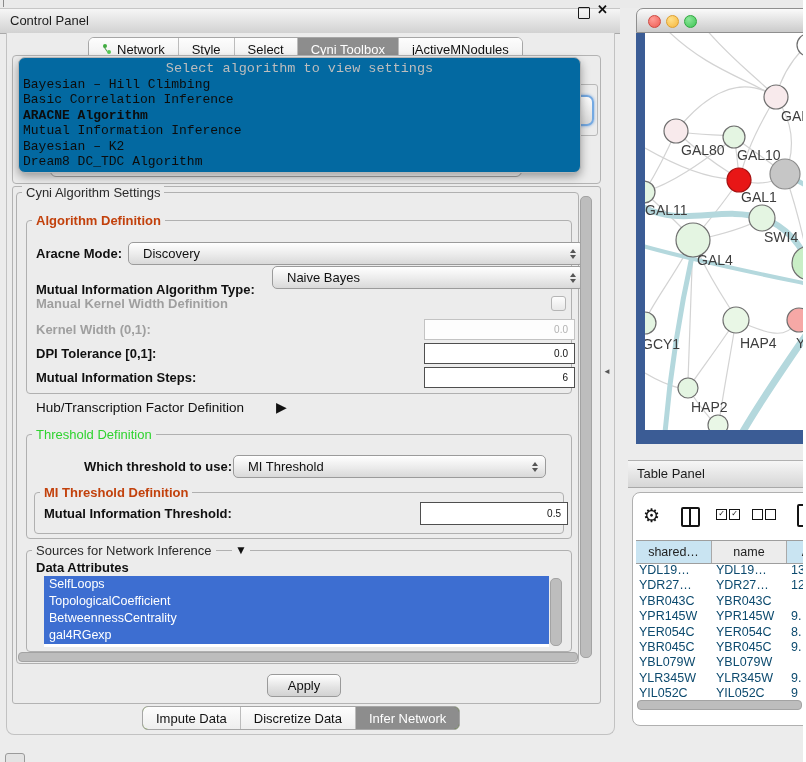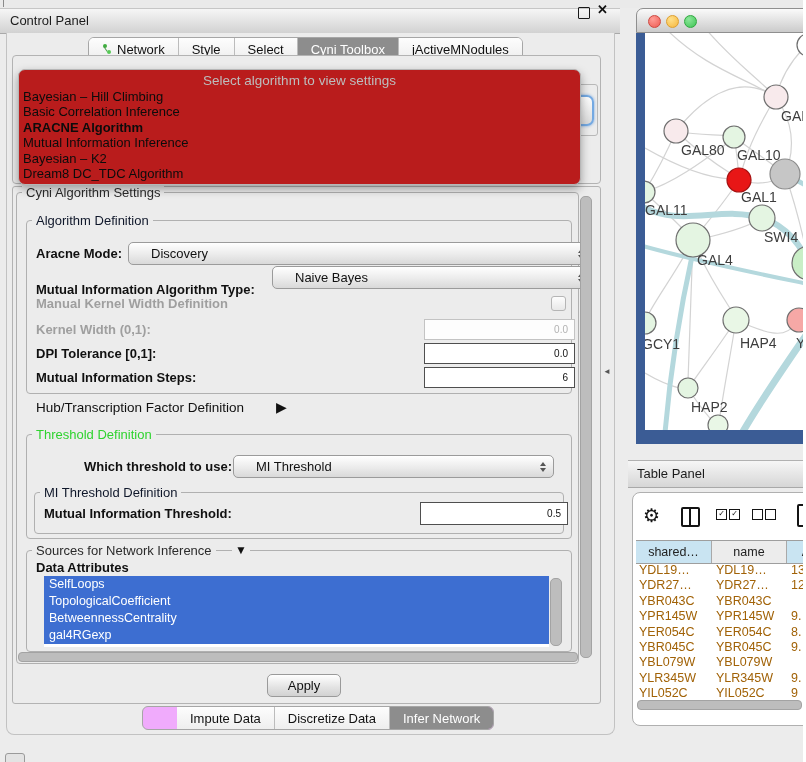--- a/index.html
+++ b/index.html
@@ -28,53 +28,53 @@
   .net-icon span{position:absolute;left:3px;top:3px;width:1px;height:6px;background:#4c9a4c;transform:rotate(-35deg);}
 
   
   .frag-panel1{position:absolute;left:12px;top:55px;width:587px;height:127px;border:1px solid #b3b3b3;border-radius:4px;background:#ececec;}
   .frag-groupline{position:absolute;left:556px;top:84px;width:40px;height:50px;border:1px solid #b8b8b8;border-radius:3px;}
   .frag-combo-blue{position:absolute;left:564px;top:95px;width:26px;height:27px;border:2px solid #74a9e2;border-radius:7px;background:linear-gradient(#fdfdfd,#dadada);box-shadow:0 0 3px rgba(90,150,220,.8);}
   .frag-combo-bottom{position:absolute;left:50px;top:148px;width:470px;height:27px;border:1px solid #a5a5a5;border-radius:6px;background:#fbfbfb;overflow:hidden;}
   .frag-combo-bottom span{position:absolute;left:12px;top:5px;font-size:13px;color:#a8a8a8;}
 
   
-  .dropdown{position:absolute;left:18px;top:69px;width:561px;height:112px;background:#b91c1c;border:1px solid #b6b6b6;border-radius:7px;
-    box-shadow:0 4px 10px rgba(0,0,0,.35);z-index:50;padding-top:2px;}
+  .dropdown{position:absolute;left:18px;top:57px;width:561px;height:112px;background:#0369a1;border:1px solid #b6b6b6;border-radius:7px;
+    box-shadow:0 4px 10px rgba(0,0,0,.35);z-index:50;padding-top:2px;font-family:Liberation Mono, monospace;}
   .dd-placeholder{text-align:center;font-size:13.5px;color:#bdbdbd;height:17px;line-height:17px;}
   .dd-item{font-size:13px;color:#0c0c0c;height:15.4px;line-height:15.4px;padding-left:4px;white-space:nowrap;}
   .dd-item.selected{font-weight:bold;}
 
   
   .subpanel2{position:absolute;left:12px;top:186px;width:587px;height:516px;border:1px solid #b3b3b3;border-radius:3px;}
   .group{position:absolute;border:1px solid #b0b0b0;border-radius:4px;}
   .gtitle{position:absolute;font-size:13px;background:#ececec;padding:0 4px;white-space:nowrap;z-index:2;}
   .t-black{color:#2b2b2b;}
-  .t-blue{color:#0f172a;}
+  .t-blue{color:#c2410c;font-weight:bold;}
   .t-green{color:#2fd32f;}
   .lbl{position:absolute;font-size:13px;font-weight:bold;color:#101010;white-space:nowrap;}
   .lbl.plain{font-weight:normal;}
   .lbl.dis{color:#9f9f9f;}
   .combo{position:absolute;display:flex;align-items:center;background:linear-gradient(#ffffff,#ebebeb 55%,#d9d9d9);
-    border:1px solid #9b9b9b;border-radius:5px;font-size:13px;color:#111;padding-left:22px;}
+    border:1px solid #9b9b9b;border-radius:5px;font-size:13px;color:#111;padding-left:14px;}
   .stepper{margin-left:auto;margin-right:7px;display:flex;flex-direction:column;align-items:center;gap:2px;}
   .tri-up{width:0;height:0;border-left:3.5px solid transparent;border-right:3.5px solid transparent;border-bottom:4.5px solid #555;}
   .tri-dn{width:0;height:0;border-left:3.5px solid transparent;border-right:3.5px solid transparent;border-top:4.5px solid #555;}
   .nfield{position:absolute;background:#fff;border:1px solid #4f4f4f;font-size:10px;color:#111;
     display:flex;align-items:center;justify-content:flex-end;padding-right:6px;}
   .nfield.dis{border:1px solid #c3c3c3;color:#b2b2b2;background:#fdfdfd;}
   .checkbox{position:absolute;width:13px;height:13px;border:1px solid #b5b5b5;border-radius:3px;background:linear-gradient(#fdfdfd,#e8e8e8);}
   .arrow-glyph{font-size:12px;color:#111;}
   .attr-list{position:absolute;left:44px;top:576px;width:505px;height:71px;overflow:hidden;background:#fff;}
   .attr-item{height:17px;line-height:17px;padding-left:5px;font-size:12.5px;color:#fff;background:#3d6ed1;white-space:nowrap;}
   .vscroll{position:absolute;width:10px;border-radius:5px;background:#bdbdbd;border:1px solid #a3a3a3;}
   .hscroll{position:absolute;height:8px;border-radius:4px;background:#bdbdbd;border:1px solid #a3a3a3;}
   .apply-btn{position:absolute;left:267px;top:674px;width:72px;height:21px;border:1px solid #9a9a9a;border-radius:5px;
     background:linear-gradient(#ffffff,#e2e2e2 60%,#d2d2d2);font-size:13px;color:#111;display:flex;align-items:center;justify-content:center;}
-  .bottom-tabbar{position:absolute;top:706px;left:142px;display:flex;height:22px;border:1px solid #a6a6a6;border-radius:6px;overflow:hidden;background:#f0abfc;padding-left:34px;}
+  .bottom-tabbar{position:absolute;top:706px;left:142px;display:flex;height:22px;border:1px solid #a6a6a6;border-radius:6px;overflow:hidden;background:#4d7c0f;}
   .mini-icon{position:absolute;left:5px;top:753px;width:18px;height:12px;border:1.5px solid #9a9a9a;border-radius:3px;background:#e3e3e3;}
   .splitter{position:absolute;left:603px;top:367px;font-size:8px;color:#555;}
 
   
   .net-win-title{position:absolute;left:636px;top:8px;width:176px;height:25px;background:linear-gradient(#fafafa,#cbcbcb);
     border:1px solid #8f8f8f;border-radius:7px 7px 0 0;box-sizing:border-box;}
   .light{position:absolute;top:6px;width:13px;height:13px;border-radius:50%;}
   .net-frame{position:absolute;left:636px;top:33px;width:176px;height:411px;background:#3b5c95;}
   .net-canvas{position:absolute;left:645px;top:33px;width:161px;height:397px;background:#fff;}
   .nlabel{font-size:14px;fill:#3d3d3d;font-family:"Liberation Sans",sans-serif;}
@@ -87,21 +87,21 @@
   .tb-gear{position:absolute;left:643px;top:504px;font-size:19px;color:#141414;}
   .tb-col{position:absolute;left:681px;top:507px;width:15px;height:16px;border:2px solid #141414;border-radius:2px;}
   .tb-col span{position:absolute;left:6px;top:0;width:2px;height:16px;background:#141414;}
   .cb{position:absolute;width:9px;height:9px;border:1.5px solid #141414;font-size:8px;line-height:8px;text-align:center;color:#141414;}
   .tb-doc{position:absolute;left:797px;top:504px;width:14px;height:19px;border:2px solid #141414;border-radius:2px;}
   .th-row{position:absolute;left:636px;top:540px;display:flex;height:22px;border-top:1px solid #9e9e9e;border-bottom:1px solid #9e9e9e;}
   .th{font-size:12.5px;color:#222;display:flex;align-items:center;justify-content:center;border-right:1px solid #a9a9a9;box-sizing:border-box;}
   .th.blue{background:#c9e4f2;}
   .th.gray{background:#ececec;}
   .trows{position:absolute;left:636px;top:563px;width:170px;height:136px;overflow:hidden;}
-  .trow{display:flex;height:15.4px;line-height:15.4px;font-size:12.5px;color:#a16207;}
+  .trow{display:flex;height:15.4px;line-height:15.4px;font-size:12.5px;color:#0c4a6e;}
   .td1{width:76px;padding-left:3px;box-sizing:border-box;white-space:nowrap;}
   .td2{width:75px;padding-left:4px;box-sizing:border-box;white-space:nowrap;}
   .td3{padding-left:4px;white-space:nowrap;}
 </style>
 </head>
 <body>
 
 <div id="stage">
 
   <div class="top-strip">

